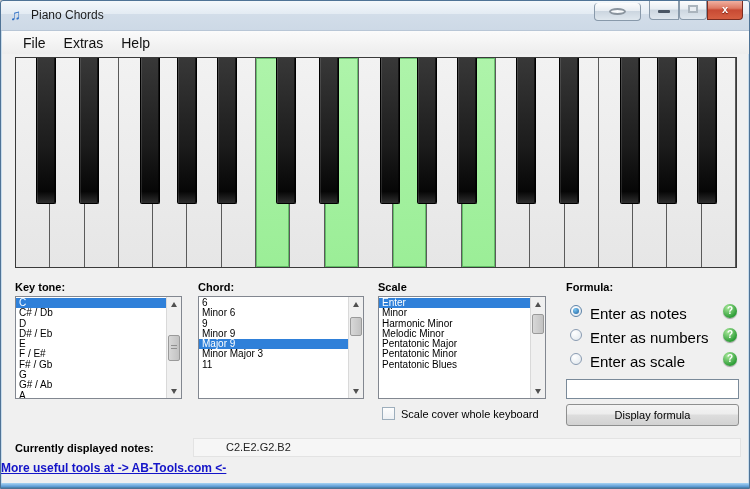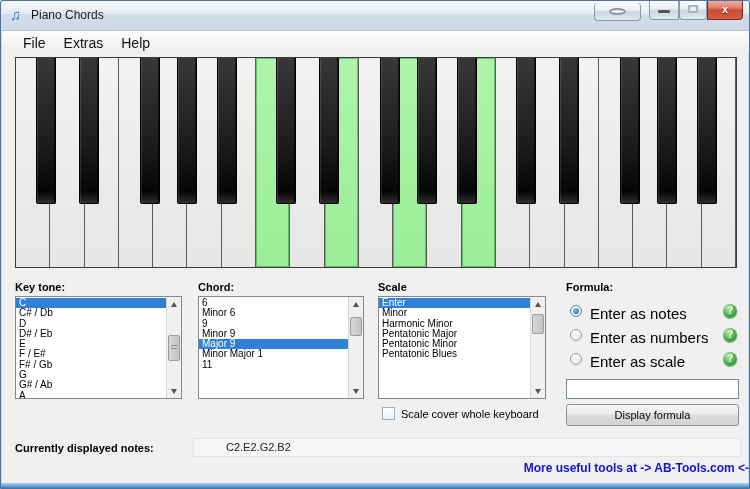--- a/index.html
+++ b/index.html
@@ -77,22 +77,22 @@
   .help-icon{position:absolute;right:2px;top:0;width:14px;height:14px;border-radius:50%;cursor:pointer;
     background:radial-gradient(circle at 35% 28%,#a8e89a,var(--help,#2f9e38) 70%);
     color:#fff;font-size:10px;font-weight:bold;text-align:center;line-height:14px;
     box-shadow:0 1px 1px rgba(0,0,0,.35);}
   .text-input{position:absolute;left:565px;top:378px;width:173px;height:20px;background:#fff;
     border:1px solid #7a8a99;font-size:11px;padding:2px 4px;font-family:"Liberation Sans",sans-serif;}
   
   .status-label{position:absolute;left:14px;top:441px;font-size:11px;font-weight:bold;color:#000;}
   .status-panel{position:absolute;left:192px;top:437px;width:548px;height:19px;background:#f6f6f6;border:1px solid #e3e3e3;}
   .status-value{position:absolute;left:197px;top:440px;font-size:11px;color:#222;margin-left:28px;}
-  .footer-link{position:absolute;left:0;top:460px;width:100%;text-align:right;font-size:12px;font-weight:bold;
-    color:var(--link,#1414c8);cursor:pointer;}
+  .footer-link{position:absolute;left:0;top:460px;width:100%;text-align:left;font-size:12px;font-weight:bold;
+    color:var(--link,#1414c8);text-decoration:underline;cursor:pointer;}
   .bottom-band{position:absolute;left:0;right:0;bottom:0;height:5px;
     background:linear-gradient(to bottom,#a8d4f4,#5f9cd4 70%,#46799e);}
 </style>
 </head>
 <body>
 
 <div class="window">
 
   <div class="titlebar">
     <span class="title-icon">♫</span>
@@ -183,35 +183,36 @@
     </div>
   </div>
 
   <div class="listbox" style="left:197px;width:166px;">
     <div class="list-inner" id="chord-list">
         <div class="list-item">6</div>
         <div class="list-item">Minor 6</div>
         <div class="list-item">9</div>
         <div class="list-item">Minor 9</div>
         <div class="list-item selected">Major 9</div>
-        <div class="list-item">Minor Major 1</div>
+        <div class="list-item">Minor Major 3</div>
         <div class="list-item">11</div>
       </div>
     <div class="vscroll">
       <div class="sb-arrow up"></div>
       <div class="sb-thumb" style="top:20px;height:19px;"></div>
       <div class="sb-arrow down"></div>
     </div>
   </div>
 
   <div class="listbox" style="left:377px;width:168px;">
     <div class="list-inner" id="scale-list">
         <div class="list-item selected">Enter</div>
         <div class="list-item">Minor</div>
         <div class="list-item">Harmonic Minor</div>
+        <div class="list-item">Melodic Minor</div>
         <div class="list-item">Pentatonic Major</div>
         <div class="list-item">Pentatonic Minor</div>
         <div class="list-item">Pentatonic Blues</div>
       </div>
     <div class="vscroll">
       <div class="sb-arrow up"></div>
       <div class="sb-thumb" style="top:17px;height:20px;"></div>
       <div class="sb-arrow down"></div>
     </div>
   </div>

